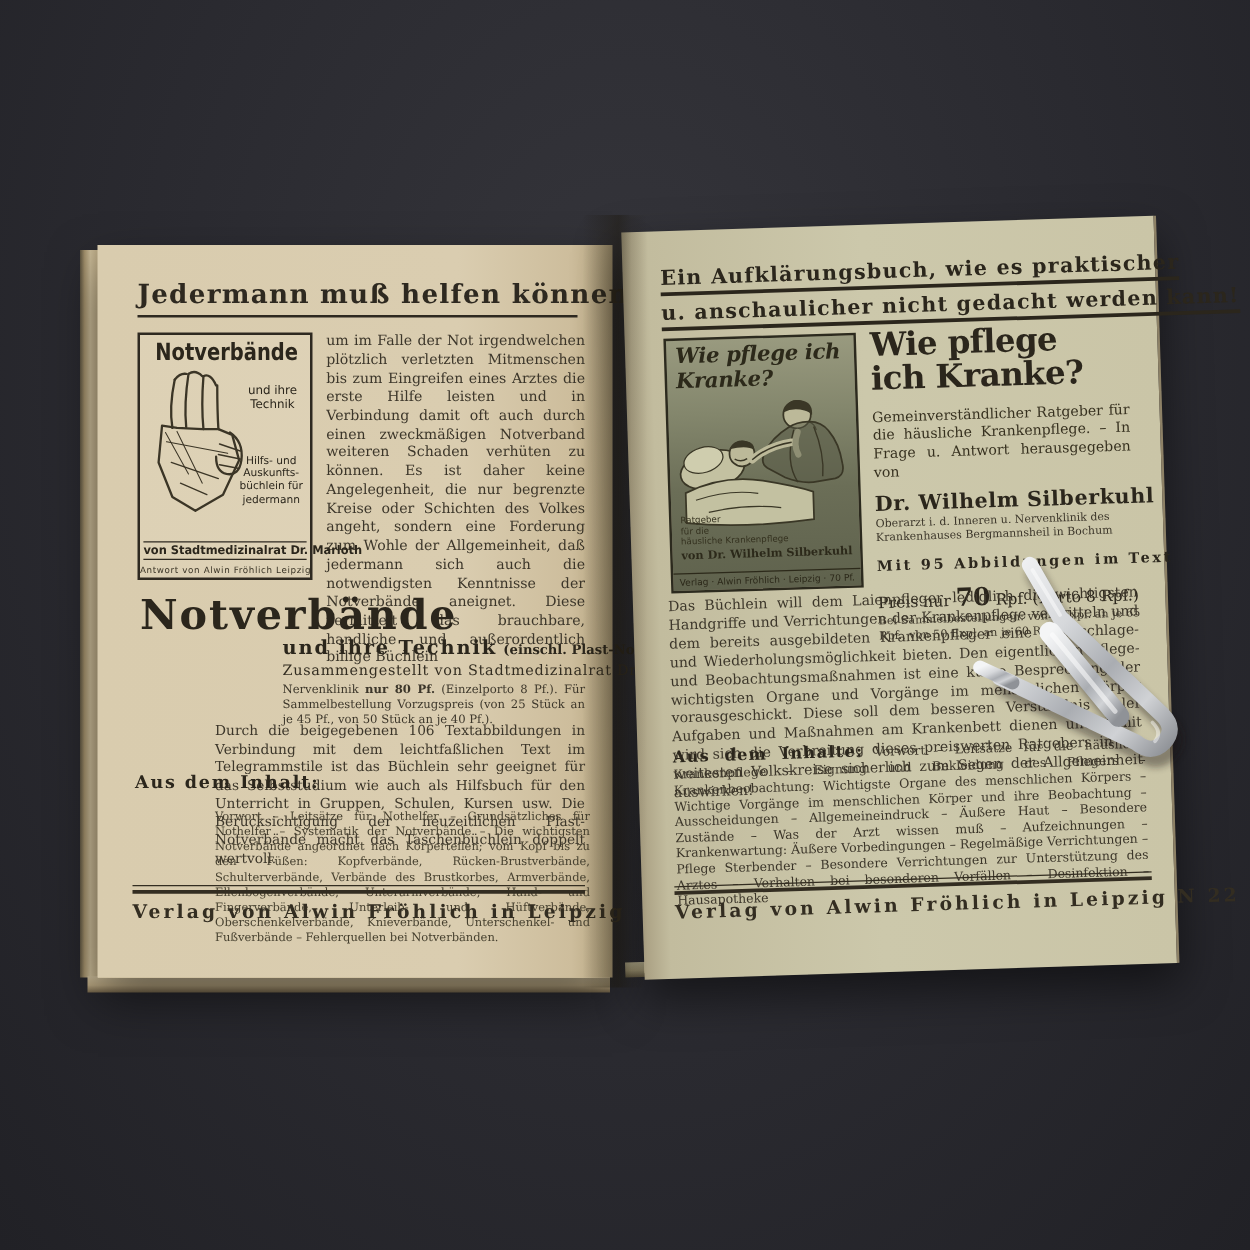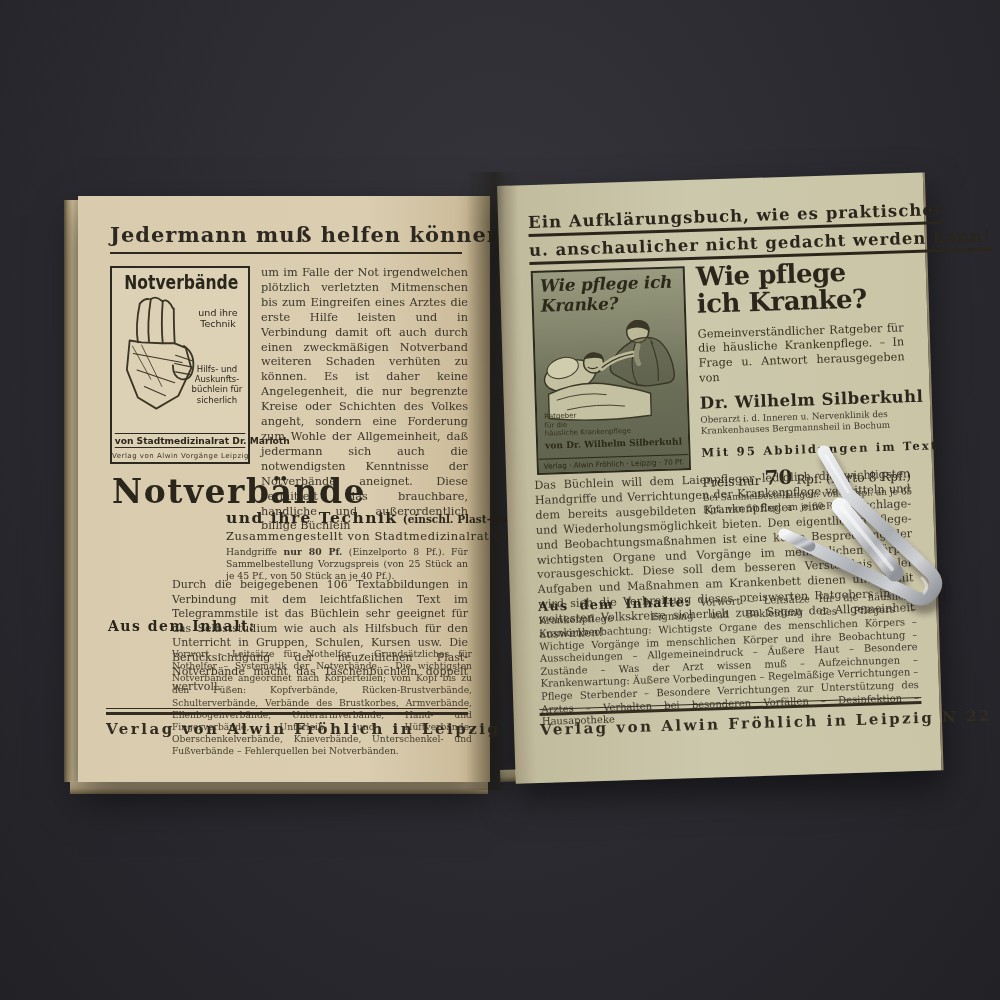--- a/index.html
+++ b/index.html
@@ -177,37 +177,37 @@
               <path d="M65 15 q0 22 1 38"></path>
               <path d="M28 10 q5 -6 10 -5 M40 5 q6 -4 12 2 M53 7 q6 -3 11 8"></path>
               <path d="M76 56 q12 8 10 24 q-2 14 -13 12 q-9 -2 -9 -15"></path>
               <path d="M67 66 l18 6 M66 75 l19 4 M67 84 l16 3" stroke-width="1.3"></path>
               <path d="M17 50 L30 52 L52 53 L66 53 L78 58 L84 80 L70 110 L46 124 L26 112 L14 82 Z"></path>
               <path d="M21 64 L74 74 M25 82 L66 96 M33 100 L56 110" stroke-width="1.1"></path>
               <path d="M20 56 L40 92 M30 55 L52 100" stroke-width="0.9"></path>
             </g>
           </svg>
         </div>
-        <div class="adbox-note">Hilfs- und Auskunfts- büchlein für sicherlich</div>
+        <div class="adbox-note">Hilfs- und Auskunfts- büchlein für jedermann</div>
         <div class="adbox-author">von Stadtmedizinalrat Dr. Marloth</div>
-        <div class="adbox-pub">Verlag von Alwin Vorgänge Leipzig</div>
+        <div class="adbox-pub">Antwort von Alwin Fröhlich Leipzig</div>
       </div>
       <div class="lp-intro para">um im Falle der Not irgendwelchen plötzlich verletzten Mitmenschen bis zum Eingreifen eines Arztes die erste Hilfe leisten und in Verbindung damit oft auch durch einen zweckmäßigen Notverband weiteren Schaden verhüten zu können. Es ist daher keine Angelegenheit, die nur begrenzte Kreise oder Schichten des Volkes angeht, sondern eine Forderung zum Wohle der Allgemeinheit, daß jedermann sich auch die notwendigsten Kenntnisse der Notverbände aneignet. Diese vermittelt das brauchbare, handliche und außerordentlich billige Büchlein</div>
     </div>
 
     <div class="lp lp-title">Notverbände</div>
 
     <div class="lp lp-subrow">
       <span class="st">und ihre Technik</span>
       <span class="stn">(einschl. Plast-Notverbände)</span>
     </div>
 
     <div class="lp lp-byline">Zusammengestellt von Stadtmedizinalrat Dr. Marloth.</div>
 
-    <div class="lp lp-price para"><span>Handgriffe </span><b>nur 80 Pf.</b><span> (Einzelporto 8 Pf.). Für Sammelbestellung Vorzugspreis (von 25 Stück an je 45 Pf., von 50 Stück an je 40 Pf.).</span></div>
+    <div class="lp lp-price para"><span>Nervenklinik </span><b>nur 80 Pf.</b><span> (Einzelporto 8 Pf.). Für Sammelbestellung Vorzugspreis (von 25 Stück an je 45 Pf., von 50 Stück an je 40 Pf.).</span></div>
 
     <div class="lp lp-desc para">Durch die beigegebenen 106 Textabbildungen in Verbindung mit dem leichtfaßlichen Text im Telegrammstile ist das Büchlein sehr geeignet für das Selbststudium wie auch als Hilfsbuch für den Unterricht in Gruppen, Schulen, Kursen usw. Die Berücksichtigung der neuzeitlichen Plast-Notverbände macht das Taschenbüchlein doppelt wertvoll.</div>
 
     <div class="lp lp-inhalt-label">Aus dem Inhalt:</div>
     <div class="lp lp-inhalt para">Vorwort – Leitsätze für Nothelfer – Grundsätzliches für Nothelfer – Systematik der Notverbände – Die wichtigsten Notverbände angeordnet nach Körperteilen; vom Kopf bis zu den Füßen: Kopfverbände, Rücken-Brustverbände, Schulterverbände, Verbände des Brustkorbes, Armverbände, Ellenbogenverbände, Unterarmverbände, Hand- und Fingerverbände, Unterleib- und Hüftverbände, Oberschenkelverbände, Knieverbände, Unterschenkel- und Fußverbände – Fehlerquellen bei Notverbänden.</div>
 
     <div class="lp lp-footer">
       <div class="rulepair">
           <div class="thick"></div>
         </div>

